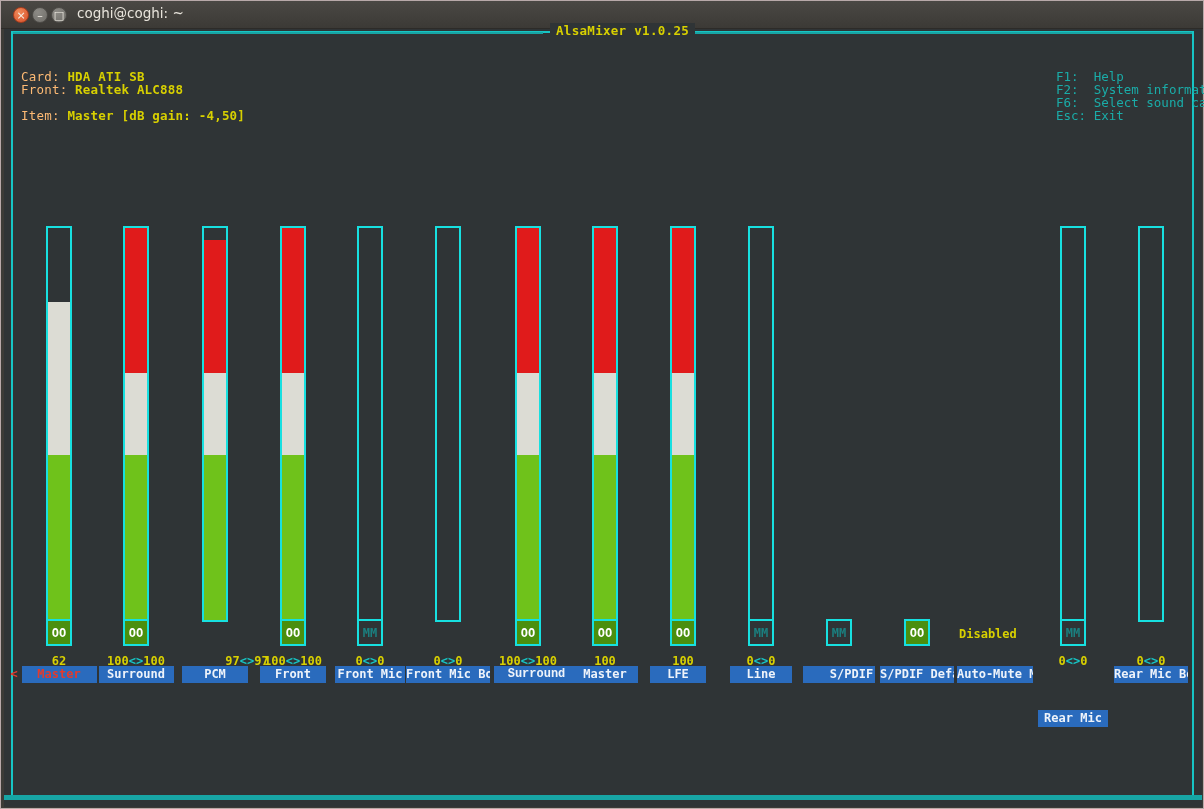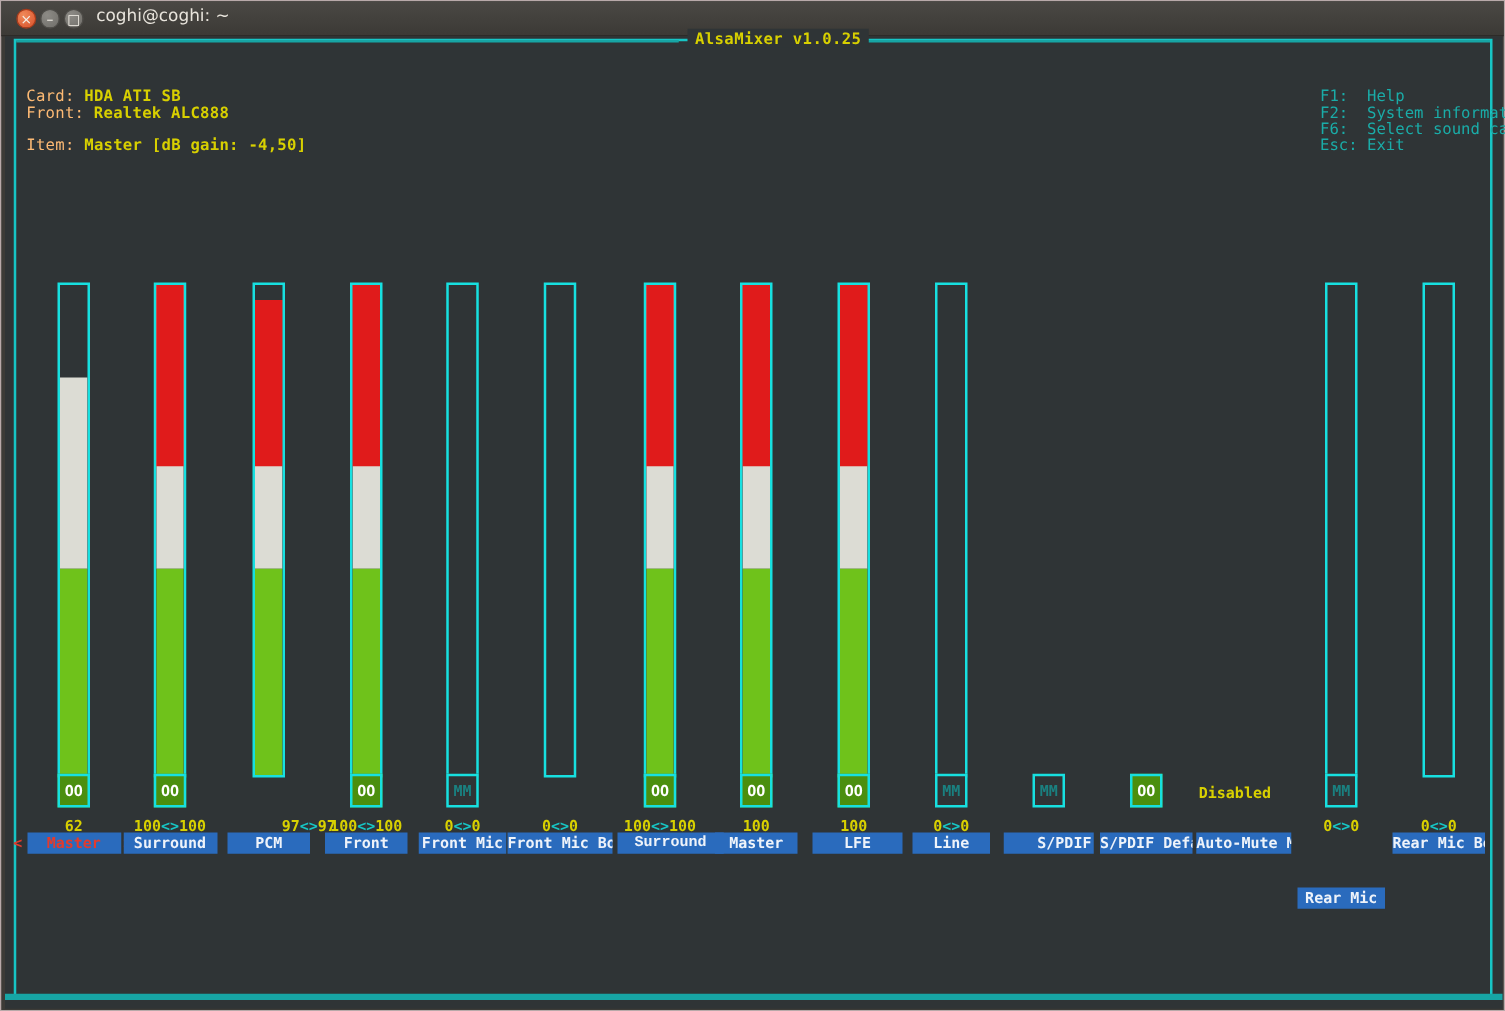--- a/index.html
+++ b/index.html
@@ -179,21 +179,21 @@
           <div class="namebtn" style="left: 568px; top: 637px; width: 66px;">Master</div>
         </div>
         <div class="strip" style="left: 0px;">
           <div class="bar-box" style="left: 666px; top: 197px; width: 26px; height: 396px;">
             <div class="seg wht" style="top: 0px; height: 227.36px;"></div>
             <div class="seg red" style="top: 0px; height: 145.04px;"></div>
             <div class="seg grn" style="top: 227.36px; bottom: 0px;"></div>
           </div>
           <div class="mute-box on" style="left: 666px; top: 590px; width: 26px; height: 27px;">OO</div>
           <div class="pct" style="left: 629px; top: 625px; width: 100px;">100</div>
-          <div class="namebtn" style="left: 646px; top: 637px; width: 72px;">LFE</div>
+          <div class="namebtn" style="left: 646px; top: 637px; width: 56px;">LFE</div>
         </div>
         <div class="strip" style="left: 0px;">
           <div class="bar-box" style="left: 744px; top: 197px; width: 26px; height: 396px;"></div>
           <div class="mute-box off" style="left: 744px; top: 590px; width: 26px; height: 27px;">MM</div>
           <div class="pct" style="left: 707px; top: 625px; width: 100px;"><span>0</span><span class="sep">&lt;&gt;</span><span>0</span></div>
           <div class="namebtn" style="left: 726px; top: 637px; width: 62px;">Line</div>
         </div>
         <div class="strip" style="left: 0px;">
           <div class="mute-box off" style="left: 822px; top: 590px; width: 26px; height: 27px;">MM</div>
           <div class="namebtn" style="left: 799px; top: 637px; width: 72px; padding-left: 25px;">S/PDIF</div>

